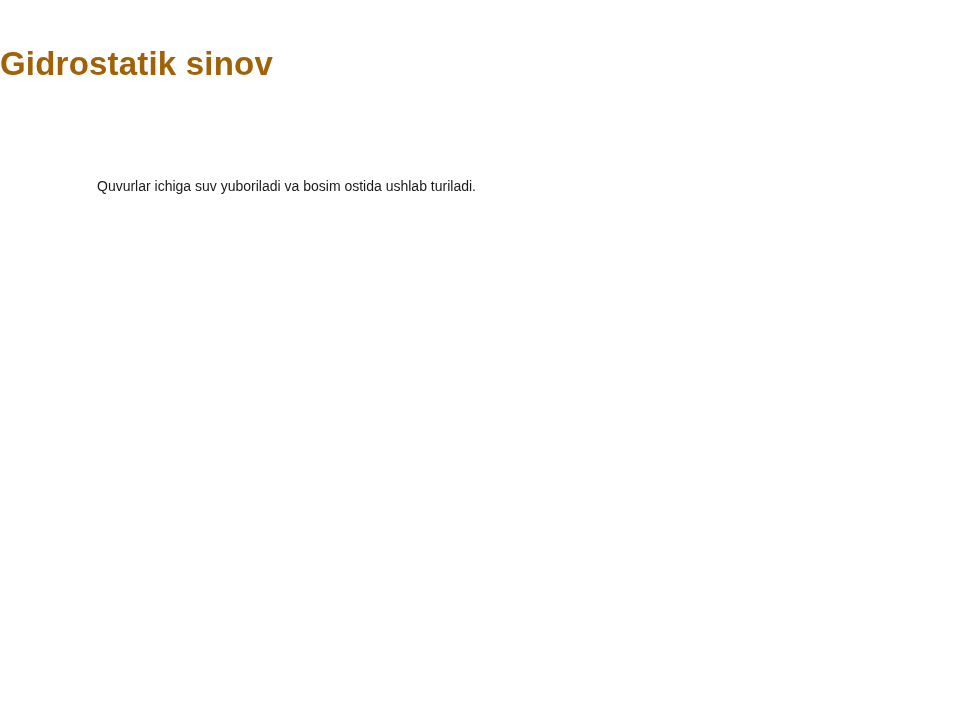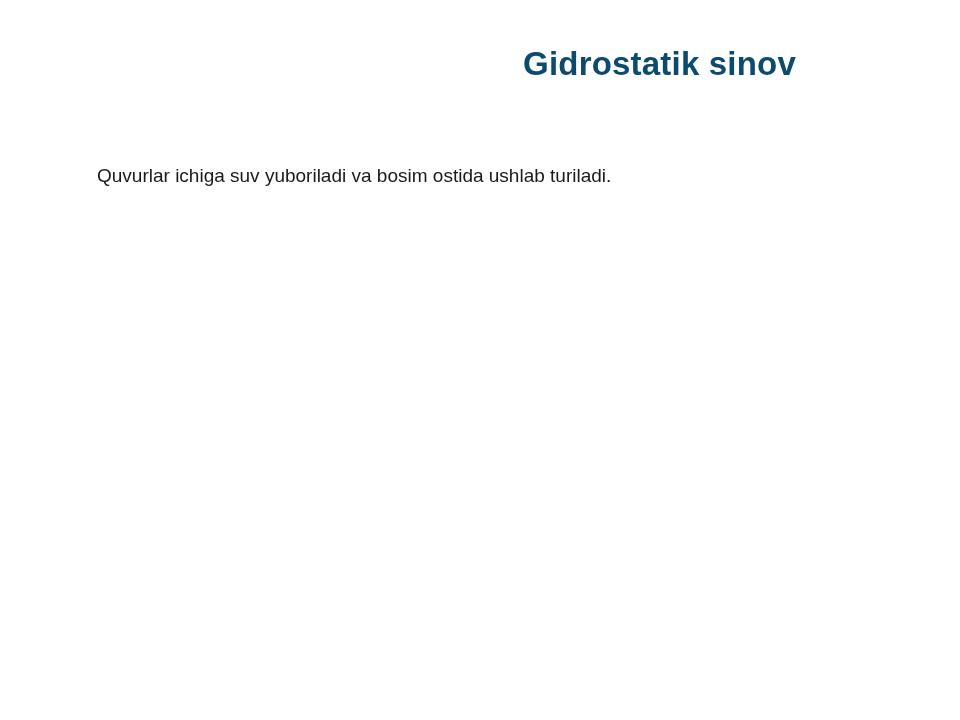--- a/index.html
+++ b/index.html
@@ -18,33 +18,33 @@
     width: 960px;
     height: 720px;
     background: #ffffff;
     box-sizing: border-box;
   }
   .slide-title {
     position: absolute;
     left: 0;
     top: 44px;
     width: 796px;
-    text-align: right;
+    text-align: left;
     font-size: 33px;
     font-weight: bold;
-    color: #0c4a6e;
+    color: #a16207;
     letter-spacing: 0.2px;
     line-height: 1.2;
   }
   .slide-body {
     position: absolute;
     left: 97px;
-    top: 161px;
+    top: 175px;
     width: 800px;
-    font-size: 19px;
+    font-size: 14px;
     color: #1a1a1a;
     line-height: 1.62;
   }
   .body-line {
     display: block;
     white-space: pre-wrap;
   }
 </style>
 </head>
 <body>

